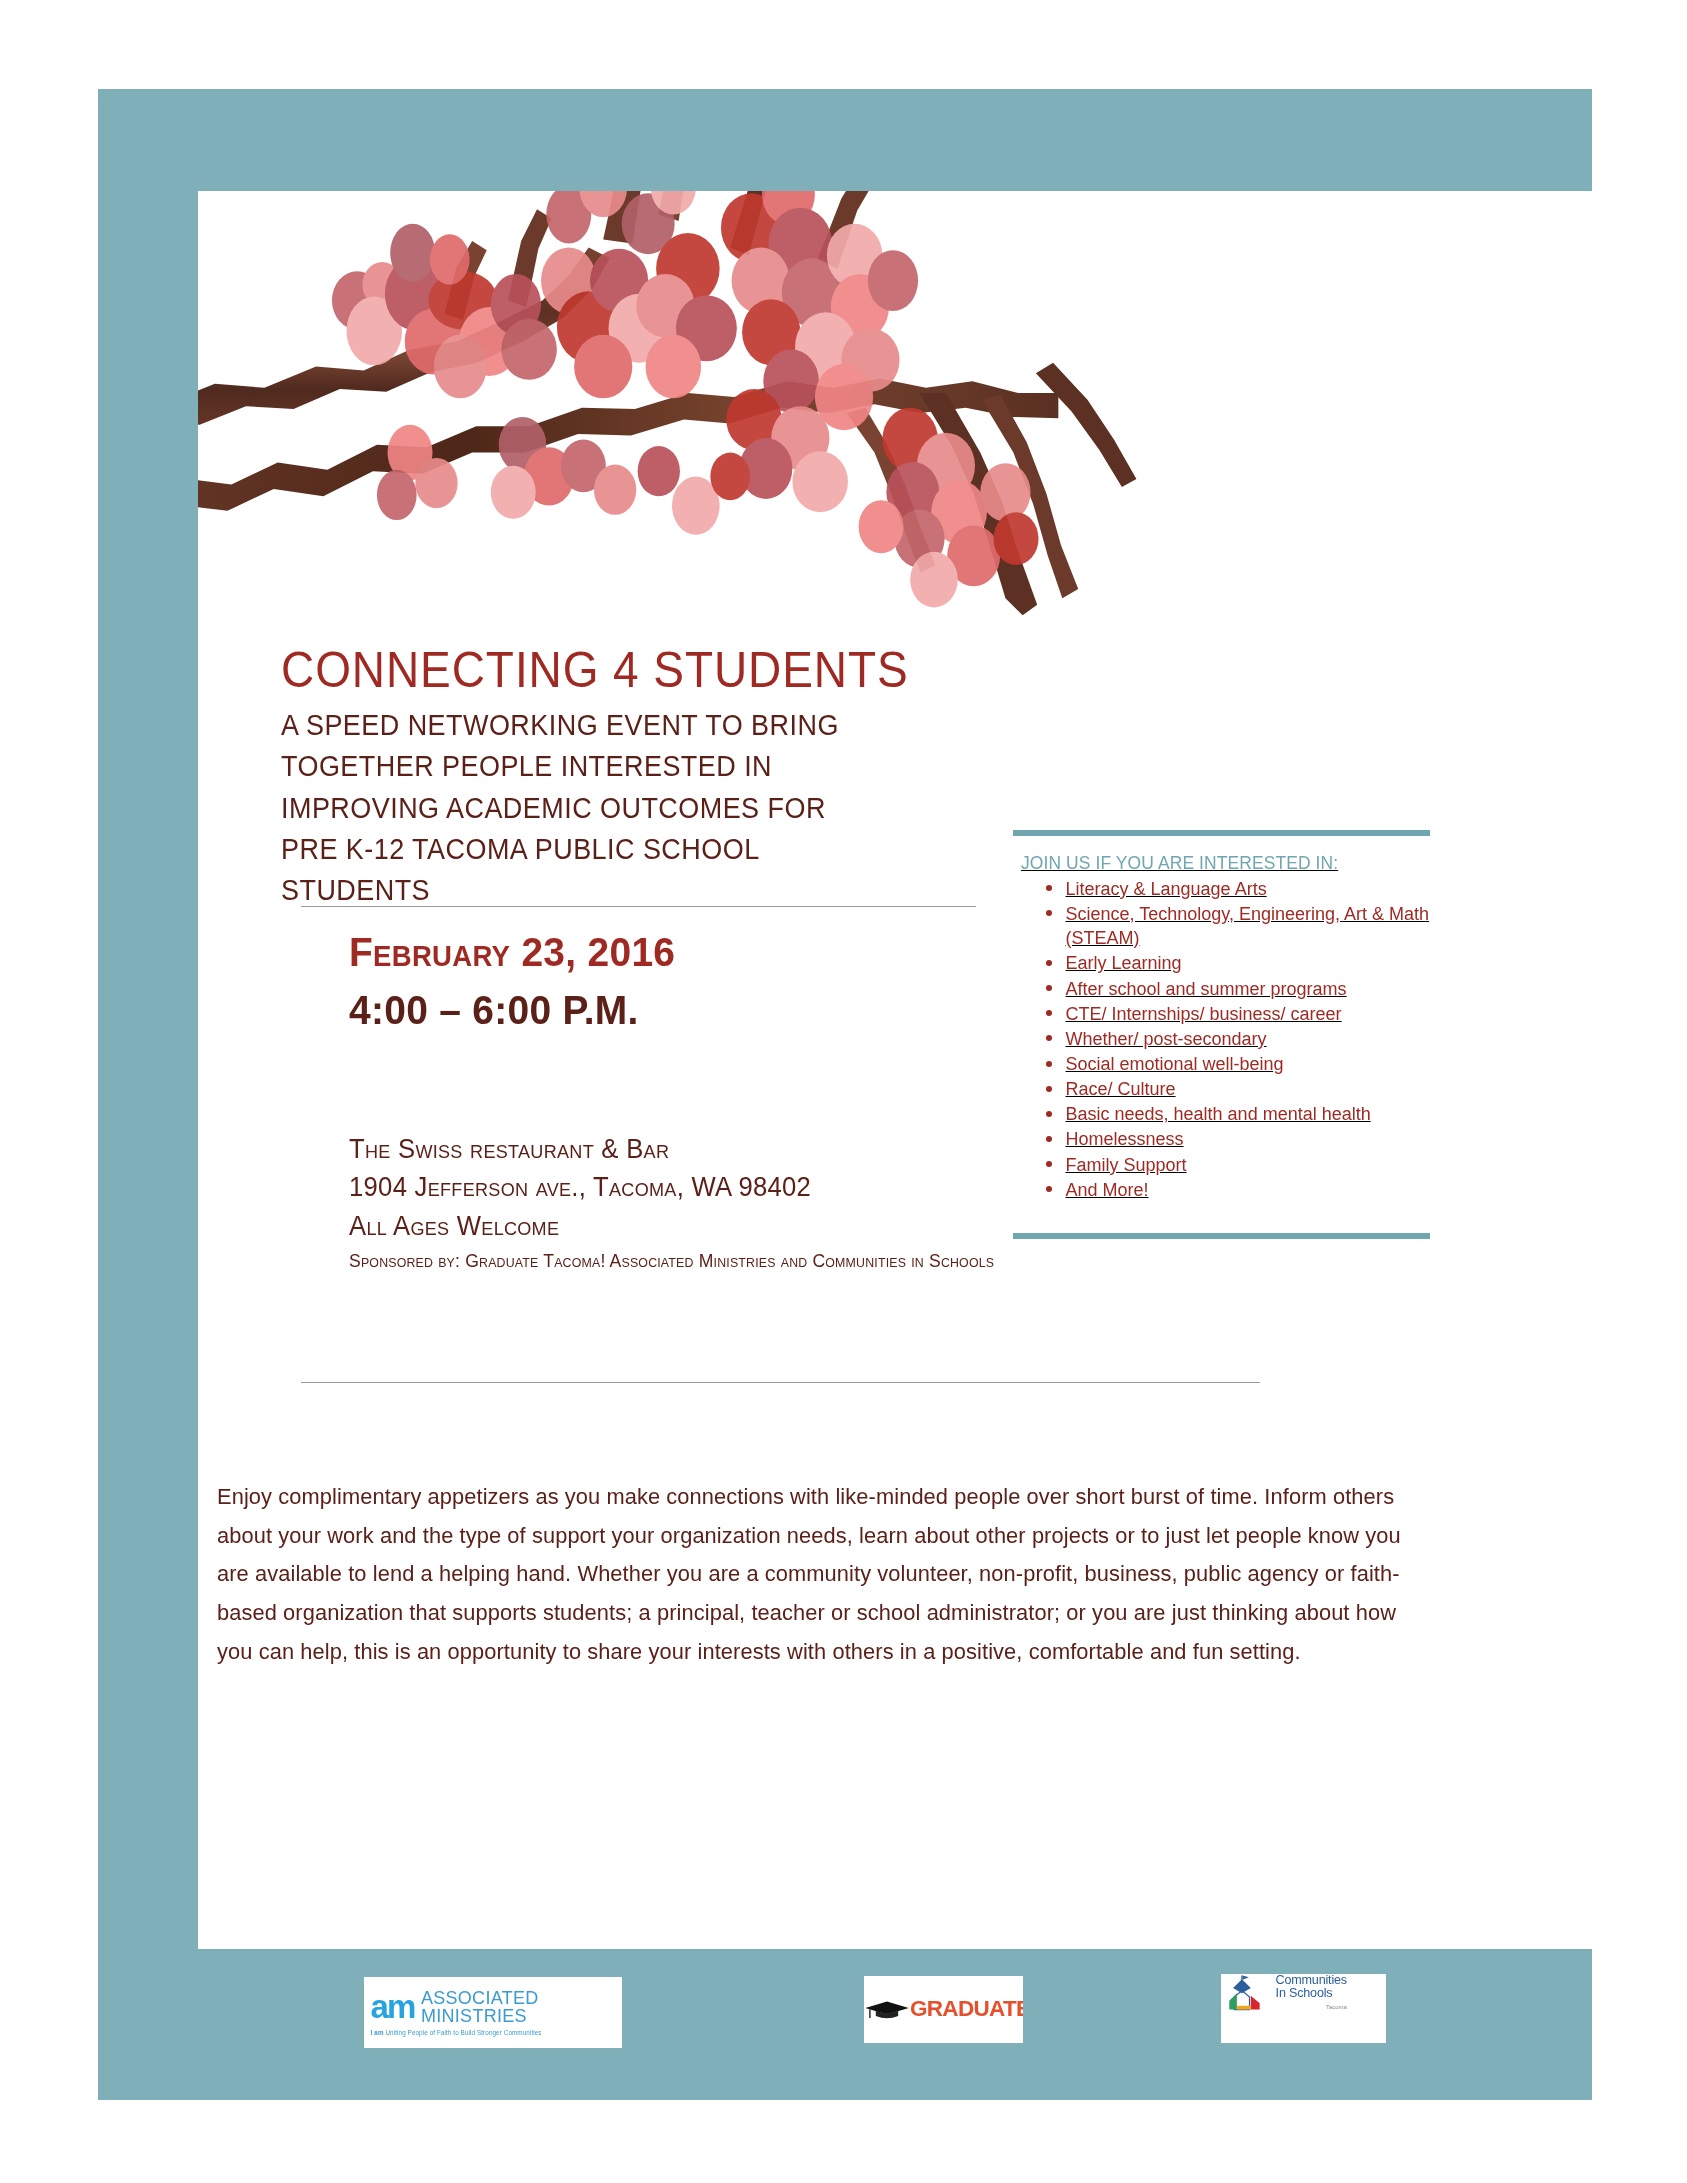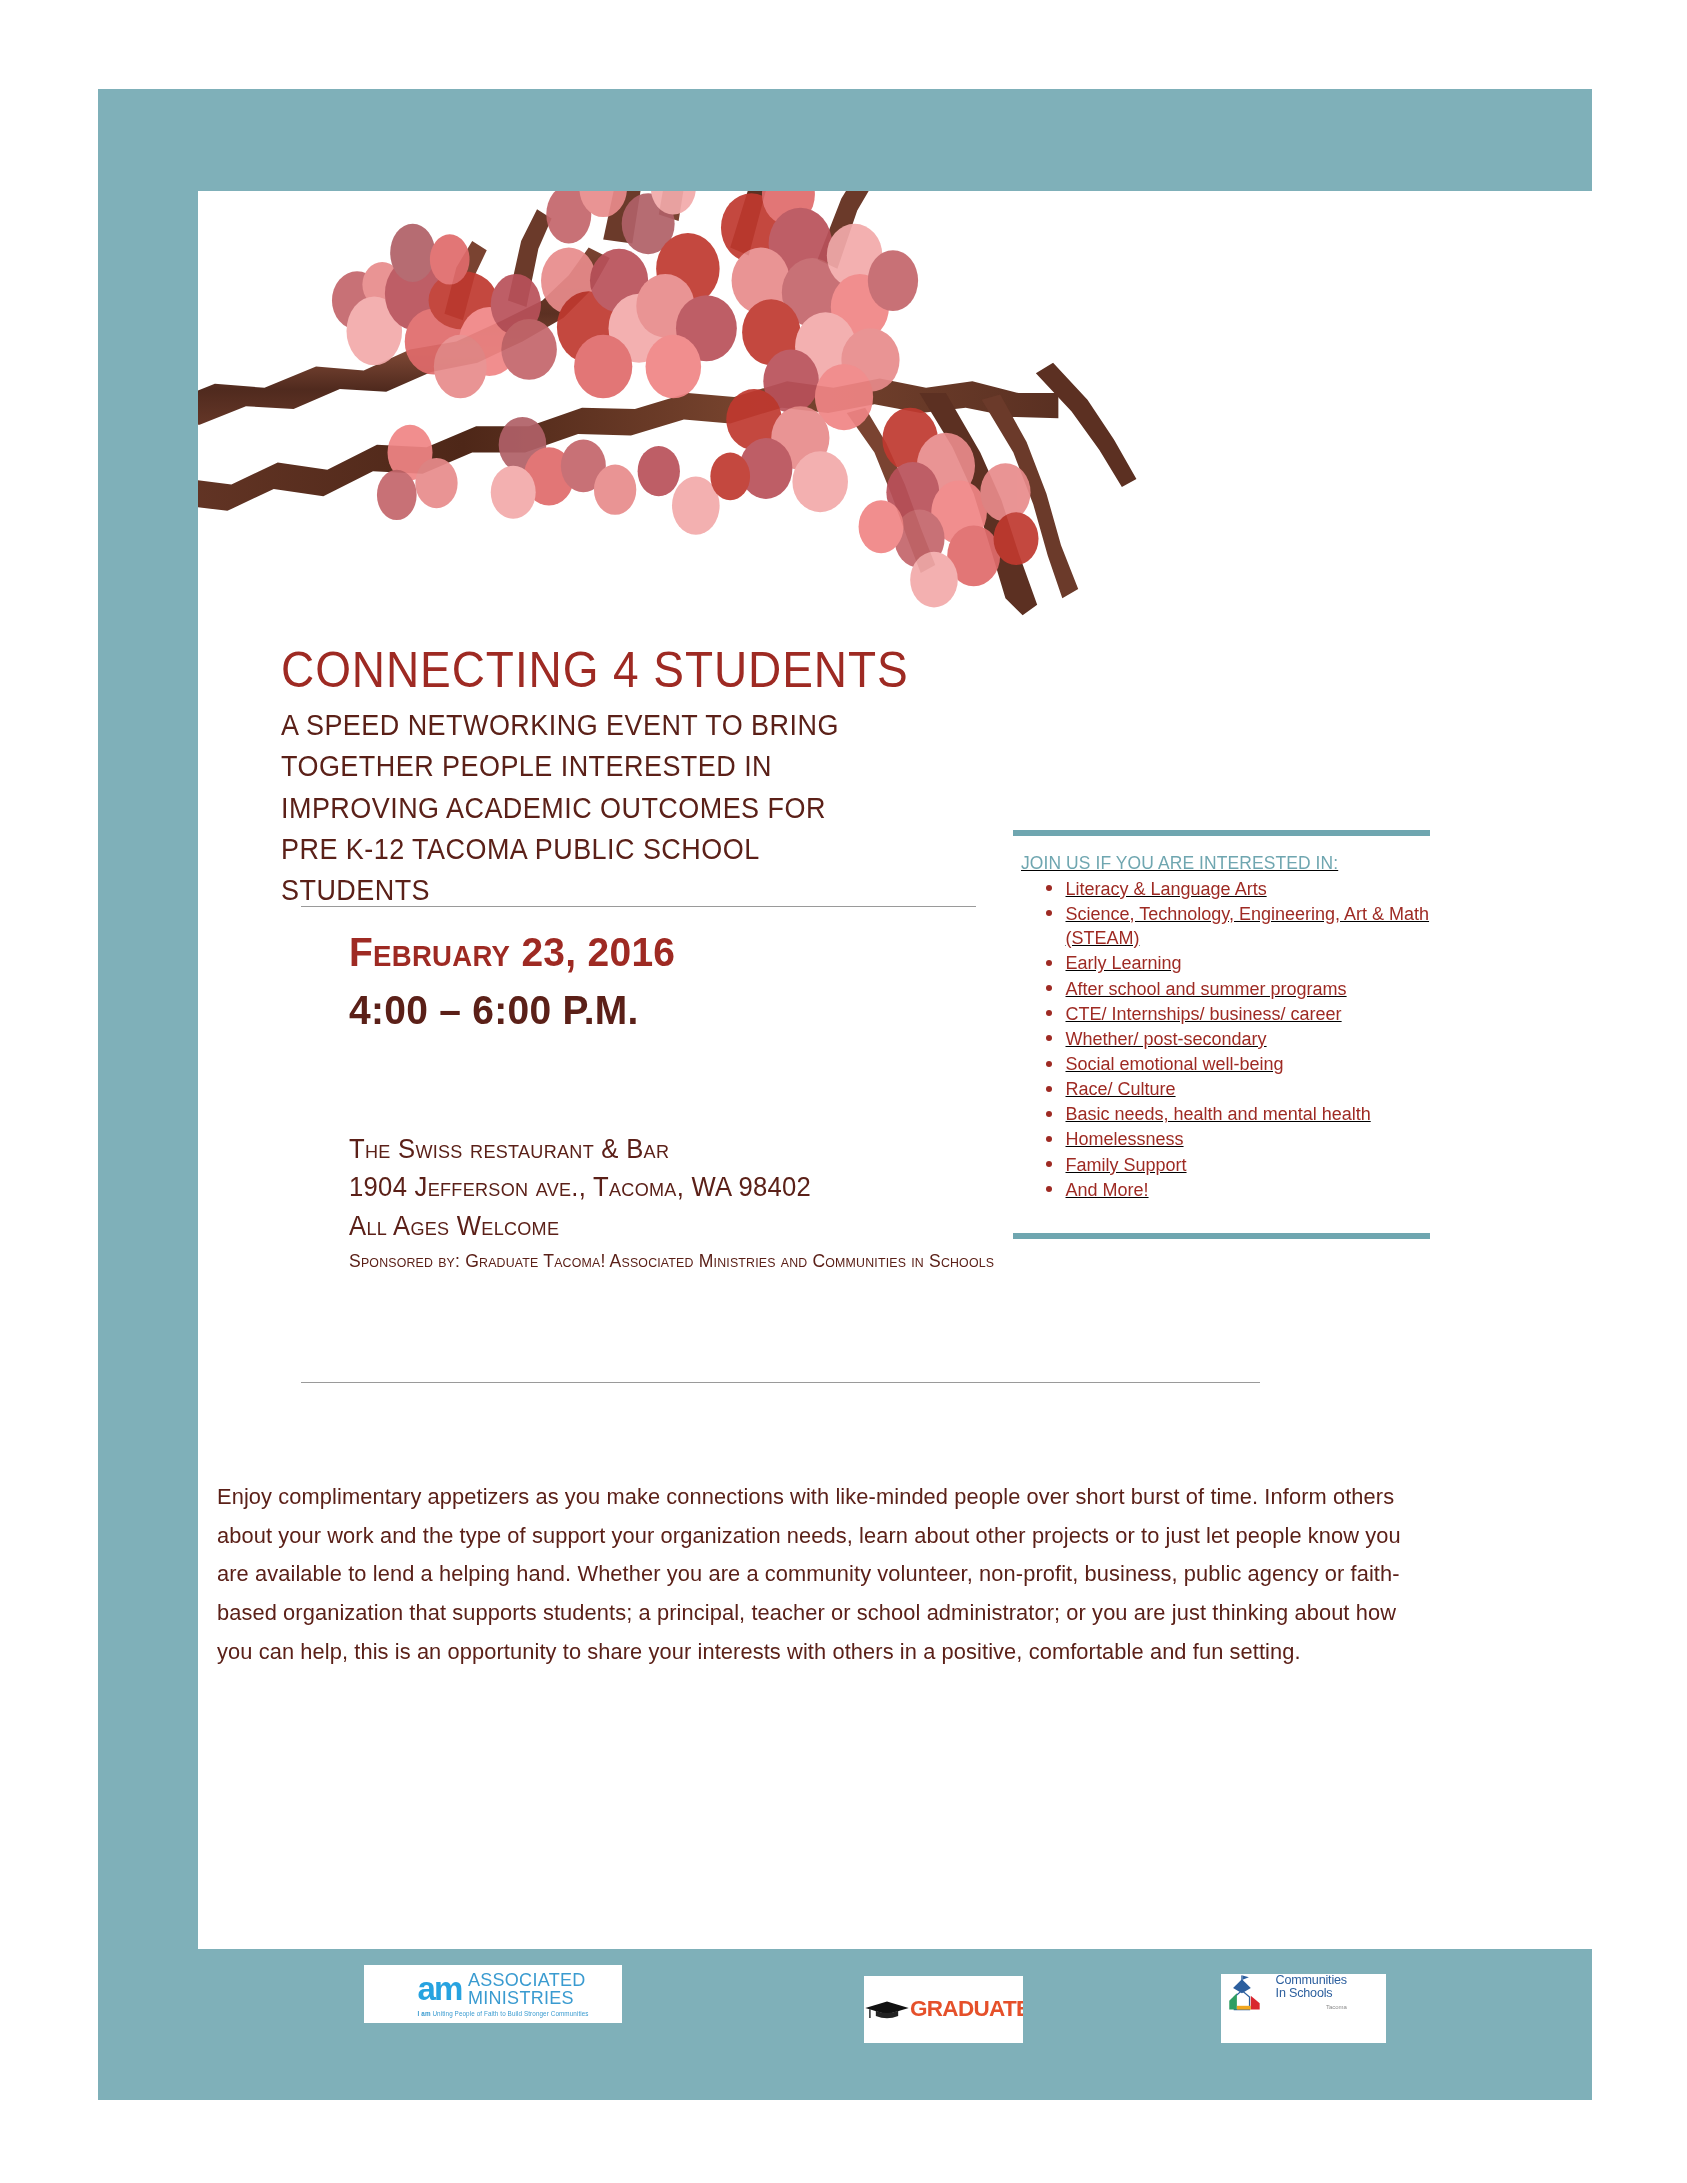--- a/index.html
+++ b/index.html
@@ -235,21 +235,21 @@
   }
   .logo-box{
     position:absolute;
     background:#ffffff;
     box-sizing:border-box;
     display:flex;
     align-items:center;
     justify-content:center;
     overflow:hidden;
   }
-  .logo-am{ left:266px; top:16px; width:258px; height:58px;padding-left:47px; }
+  .logo-am{ left:266px; top:28px; width:258px; height:71px; }
   .logo-grad{ left:766px; top:26.5px; width:159px; height:67px;}
   .logo-cis{ left:1123px; top:25px; width:165px; height:69px;}
 
   
   .am-wrap{ width:100%;height:100%;padding:4px 6.6px;box-sizing:border-box;
             display:flex;flex-direction:column;justify-content:center;}
   .am-top{display:flex;align-items:center;gap:6.6px;}
   .am-mark{
     font-size:33px;line-height:0.85;color:#27A3E0;font-weight:700;
     letter-spacing:-2px;font-family:"Liberation Sans", sans-serif;

